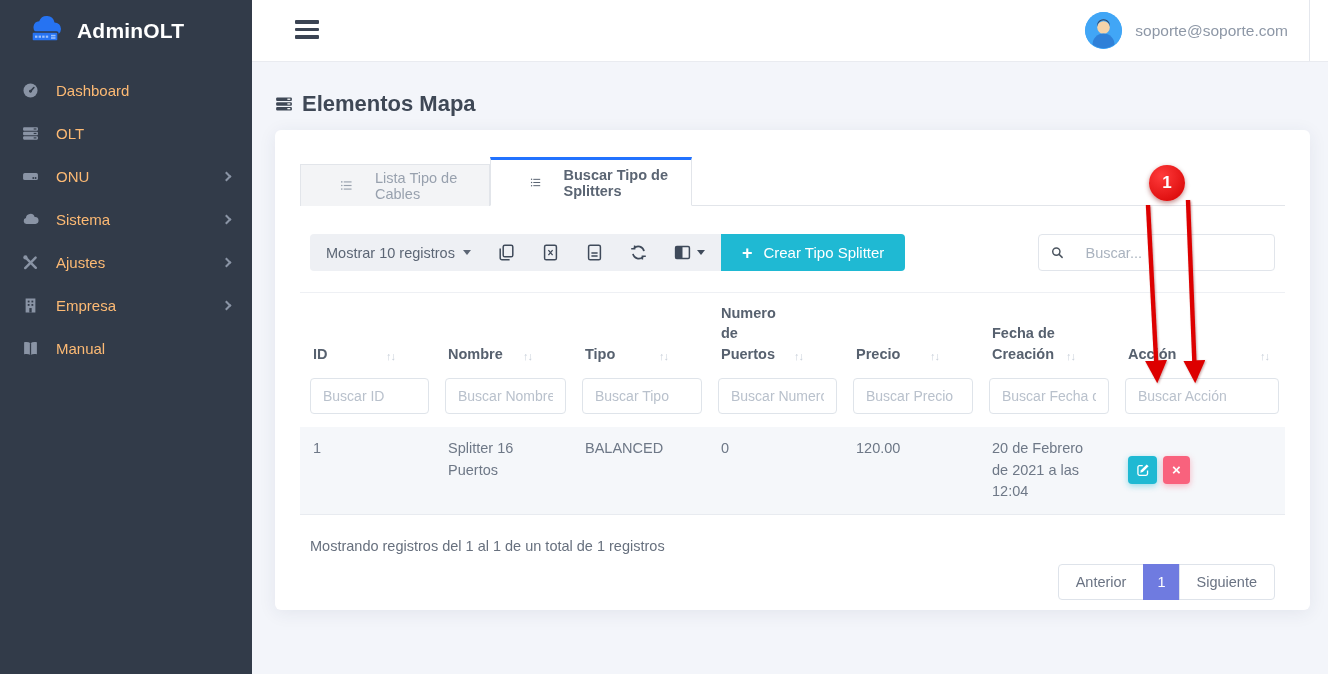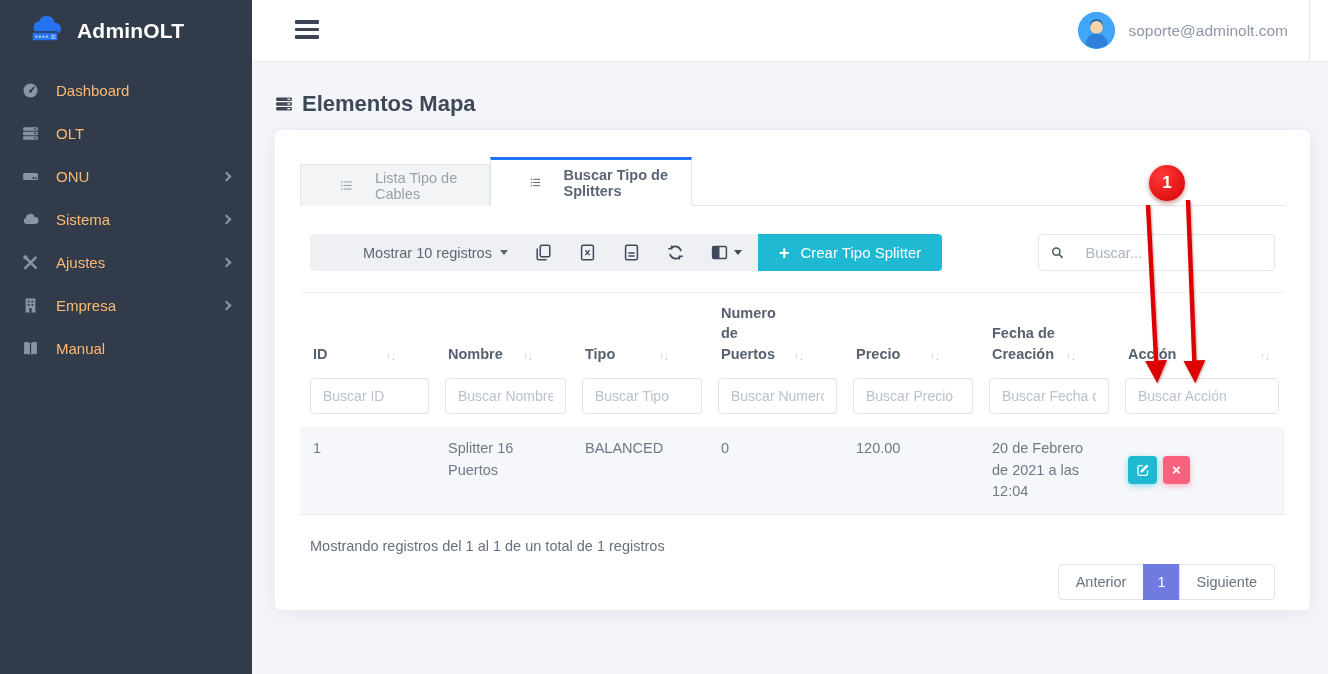--- a/index.html
+++ b/index.html
@@ -37,21 +37,21 @@
   
   .tabs-row { display:flex; align-items:flex-end; padding-top:27px; border-bottom:1px solid #e2e5ea; }
   .tab { display:flex; align-items:center; justify-content:center; gap:22px; font-size:14.5px; cursor:pointer; margin-bottom:-1px;padding-left:39px; }
   .tab .ni { width:15px; height:15px; }
   .tab-inactive { width:190px; height:42px; background:#f3f4f6; border:1px solid #e2e5ea; border-bottom:none; color:#98a1ae; }
   .tab-active { width:202px; height:49px; background:#fff; border:1px solid #e2e5ea; border-bottom:1px solid #fff; border-top:3px solid #2272ff; color:#5b6573; font-weight:bold; }
 
   
   .toolbar { margin-top:28px; display:flex; align-items:center; }
   .tool-pill { margin-left:10px; height:37px; display:flex; align-items:center; background:#eef0f4; border-radius:4px 0 0 4px; padding:0 16px; gap:27px; }
-  .show-entries { display:flex; align-items:center; gap:8px; color:#5c6675; font-size:14.5px; cursor:pointer;margin-left:37px; }
+  .show-entries { display:flex; align-items:center; gap:8px; color:#5c6675; font-size:14.5px; cursor:pointer; }
   .caret-down { width:0; height:0; border-left:4.5px solid transparent; border-right:4.5px solid transparent; border-top:5px solid #5c6675; }
   .tool-btn { width:17px; height:17px; color:#3f4a5a; cursor:pointer; display:flex; align-items:center; }
   .tool-btn svg { width:17px; height:17px; }
   .col-group { display:flex; align-items:center; gap:6px; cursor:pointer; }
   .btn-create { height:37px; border:none; background:#1fb9d3; color:#fff; font-size:15px; border-radius:0 4px 4px 0; padding:0 21px; display:flex; align-items:center; gap:11px; cursor:pointer; font-family:inherit; }
   .plus { font-size:18px; font-weight:bold; line-height:1; }
   .search-box { margin-left:auto; margin-right:10px; width:237px; height:37px; border:1px solid #e1e5eb; border-radius:4px; display:flex; align-items:center; padding:0 12px; gap:22px; background:#fff; }
   .search-box svg { width:15px; height:15px; color:#4c5560; }
   .search-box input { border:none; outline:none; width:100%; font-size:14.5px; color:#5c6675; font-family:inherit; }
   .search-box input::placeholder { color:#aab3bf; }
@@ -190,21 +190,21 @@
       </div>
     <div class="user">
       <span class="avatar">
         <svg width="37" height="37" viewBox="0 0 37 37">
           <circle cx="18.5" cy="18.5" r="18.5" fill="#41a6f6"></circle>
           <circle cx="18.5" cy="15.5" r="6.3" fill="#f6d3a9"></circle>
           <path d="M12.2 14.6a6.3 6.3 0 0 1 12.6 0c.4-3.4-1.4-7.4-6.3-7.4s-6.7 4-6.3 7.4z" fill="#35405c"></path>
           <path d="M7.5 32.5a11 11 0 0 1 22 0 18.4 18.4 0 0 1-22 0z" fill="#2f80d8"></path>
         </svg>
       </span>
-      <span class="user-email">soporte@adminolt.com</span>
+      <span class="user-email">soporte@soporte.com</span>
     </div>
     <div class="tb-divider"></div>
   </header>
 
   <main class="content">
     <div class="page-head">
       <svg class="ni" viewBox="0 0 16 16" fill="currentColor">
         <rect x="1" y="2.2" width="14" height="3.2" rx="1"></rect>
           <rect x="1" y="6.4" width="14" height="3.2" rx="1"></rect>
           <rect x="1" y="10.6" width="14" height="3.2" rx="1"></rect>

